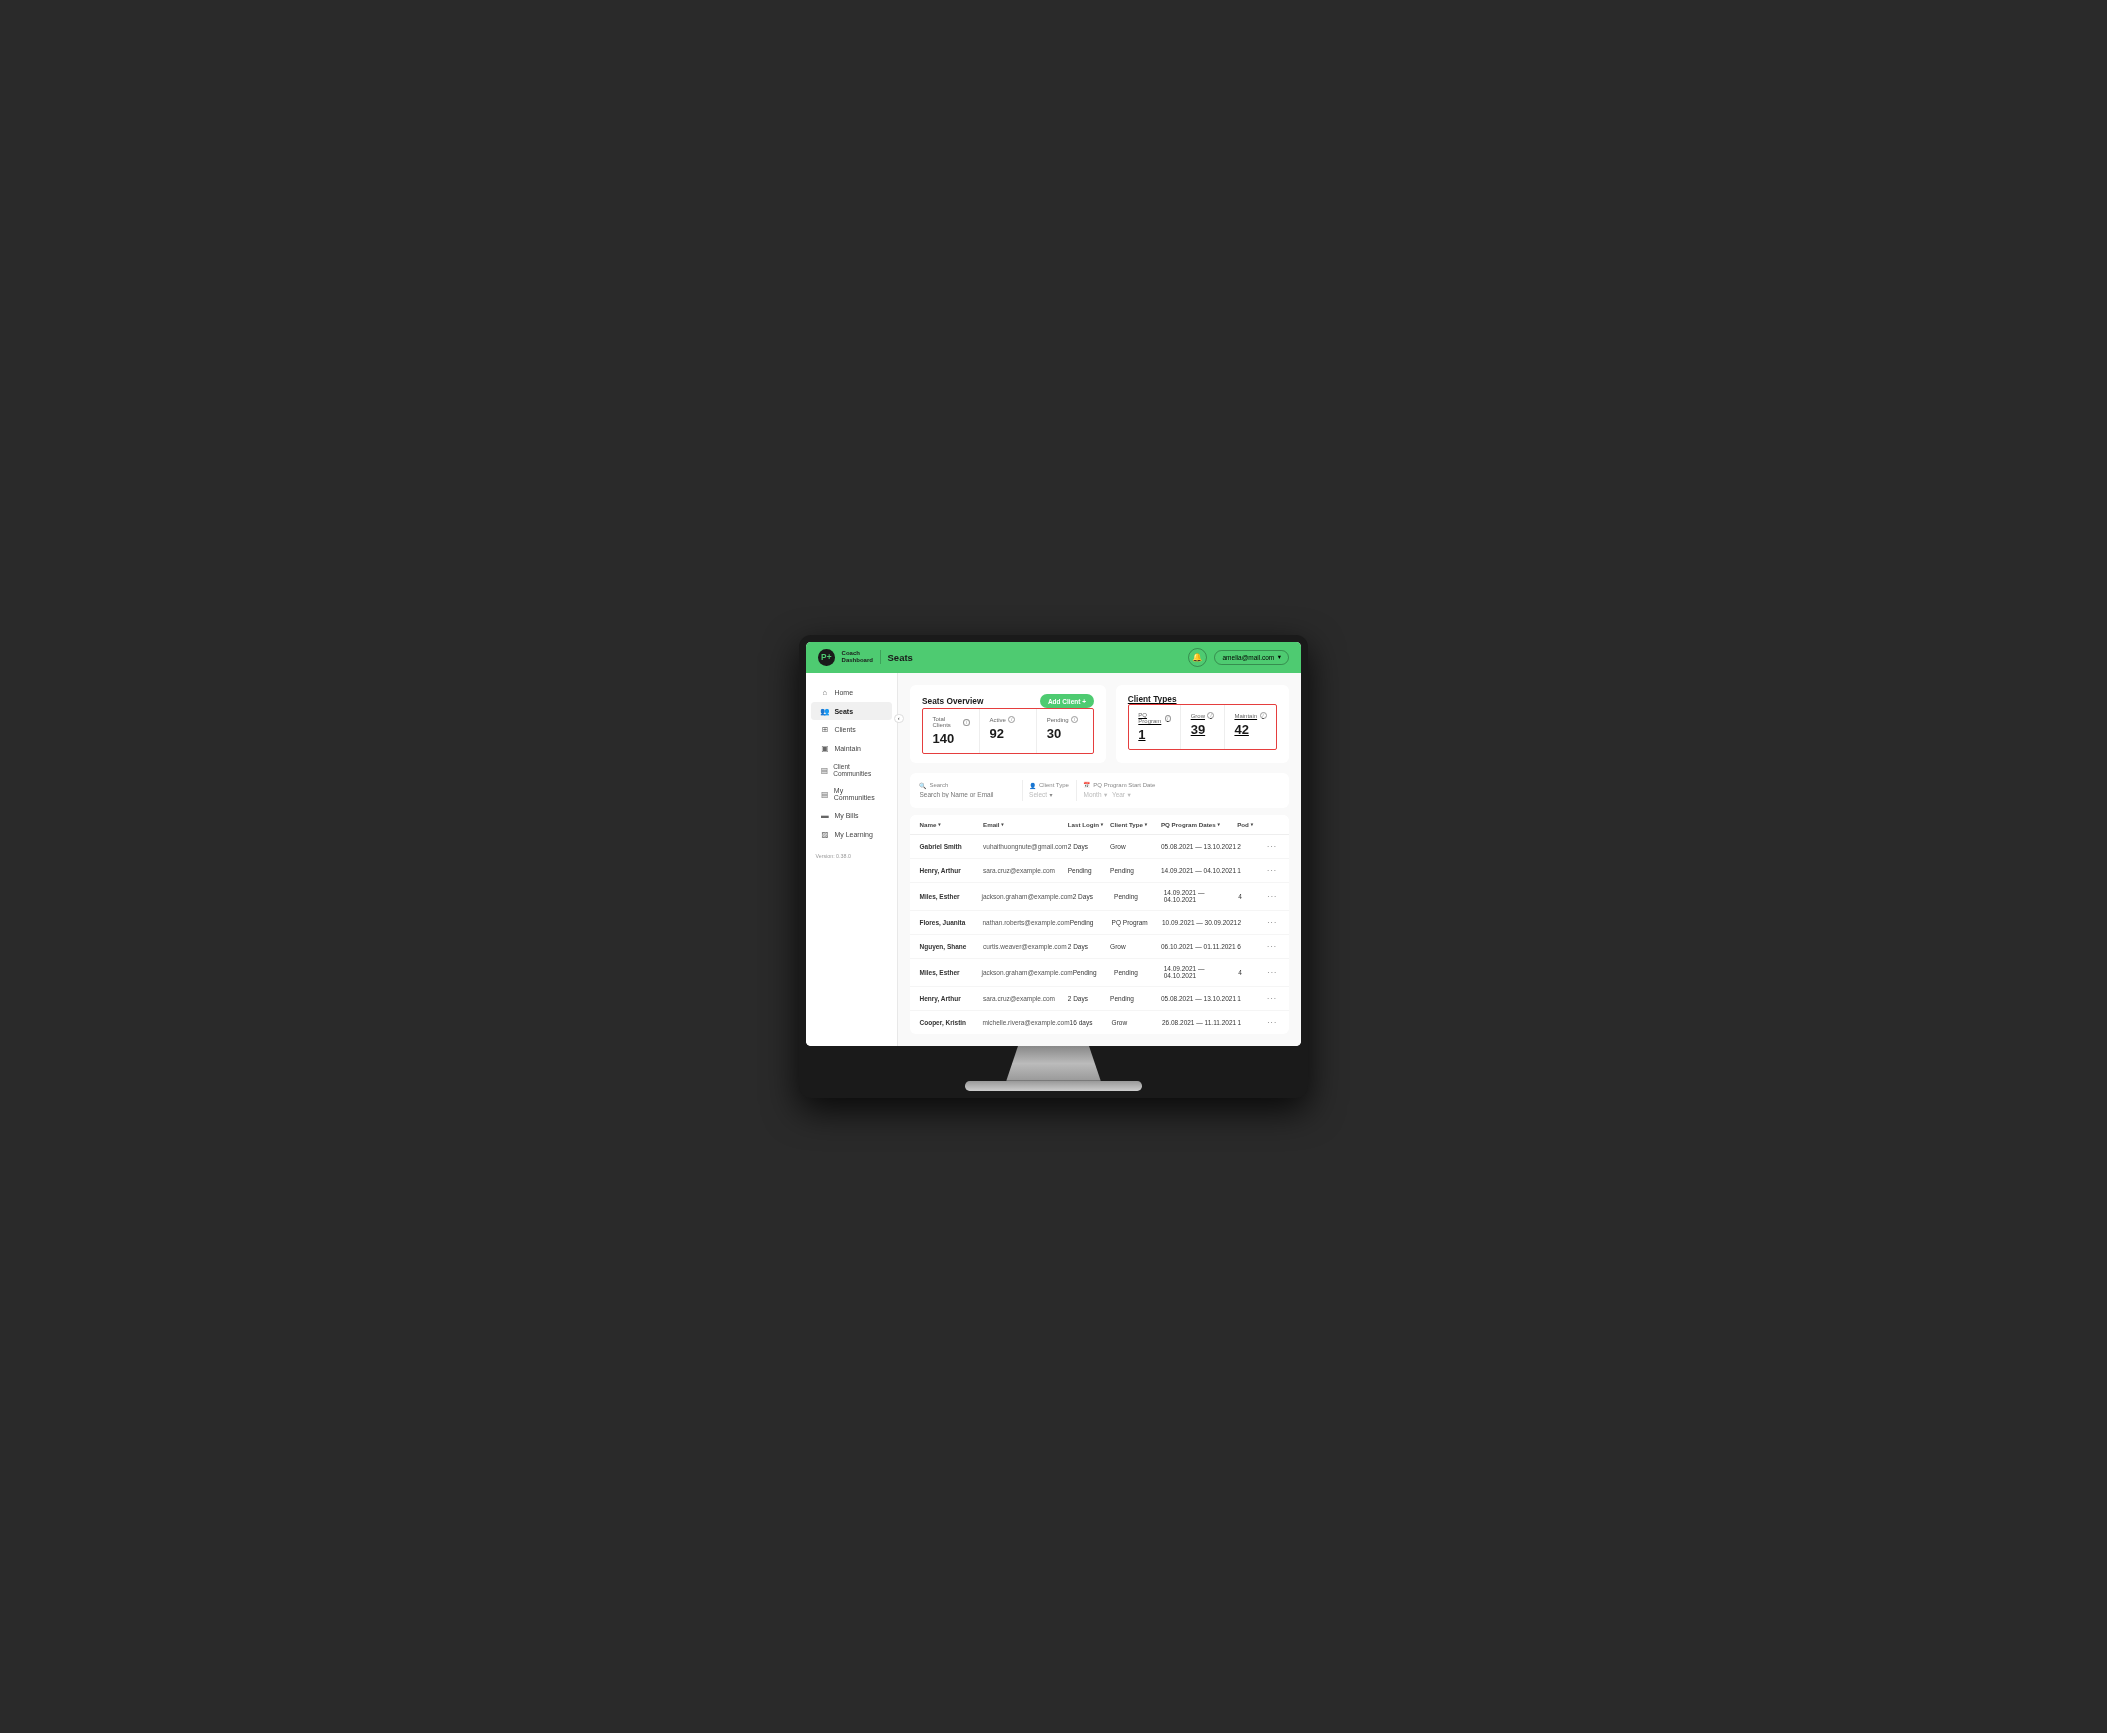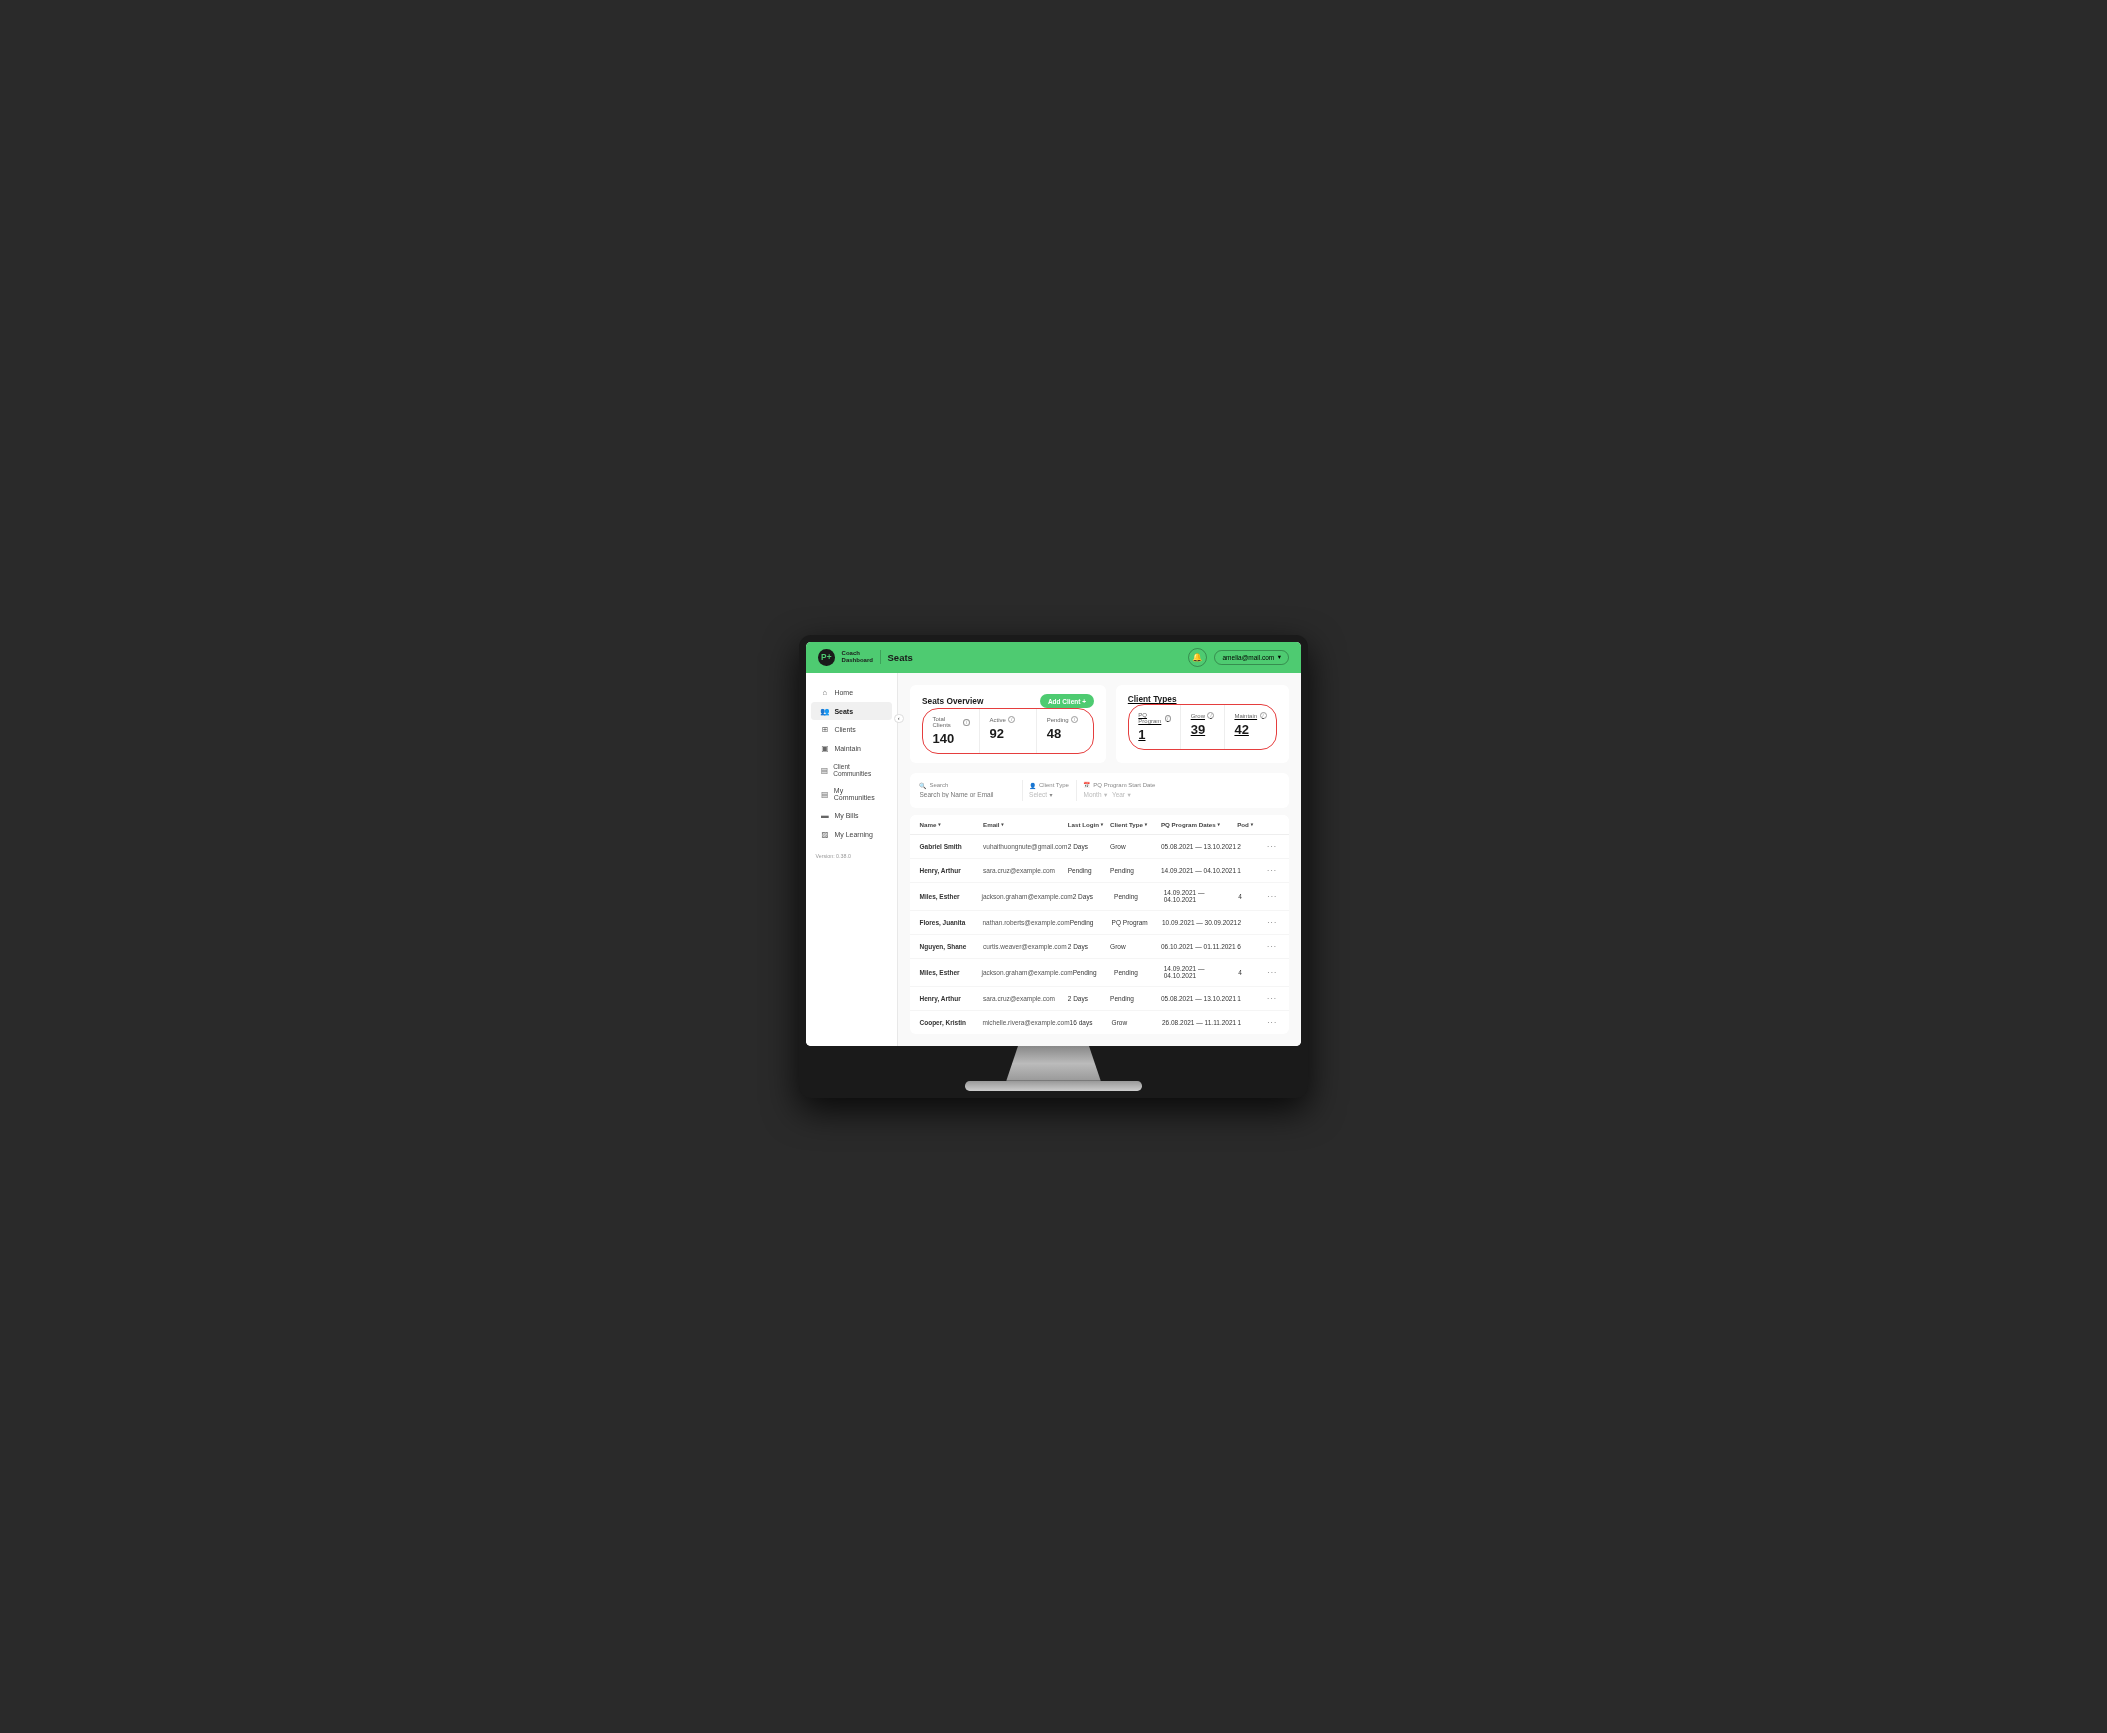--- a/index.html
+++ b/index.html
@@ -214,21 +214,21 @@
       font-weight: 600;
       cursor: pointer;
       display: flex;
       align-items: center;
       gap: 2.4px;
     }
 
     .stats-row {
       display: flex;
       border: 1.2px solid #e53e3e;
-      border-radius: 16px;
+      border-radius: 2px;
       overflow: hidden;
       margin-bottom: 0;
     }
     .stat-item {
       flex: 1;
       padding: 7px 9.5px;
       border-right: 0.6px solid #eee;
     }
     .stat-item:last-child { border-right: none; }
     .stat-label {
@@ -460,21 +460,21 @@
                     <span>Active</span>
                     <span class="info-icon">i</span>
                   </div>
                   <div class="stat-value">92</div>
                 </div>
                 <div class="stat-item">
                   <div class="stat-label">
                     <span>Pending</span>
                     <span class="info-icon">i</span>
                   </div>
-                  <div class="stat-value">48</div>
+                  <div class="stat-value">30</div>
                 </div>
               </div>
             </div>
 
             <div class="client-types-card" style="flex:1;text-decoration:underline;">
               <div class="overview-header">
                 <span class="overview-title">Client Types</span>
               </div>
               <div class="stats-row" style="border:1.2px solid #e53e3e;">
                 <div class="stat-item">

